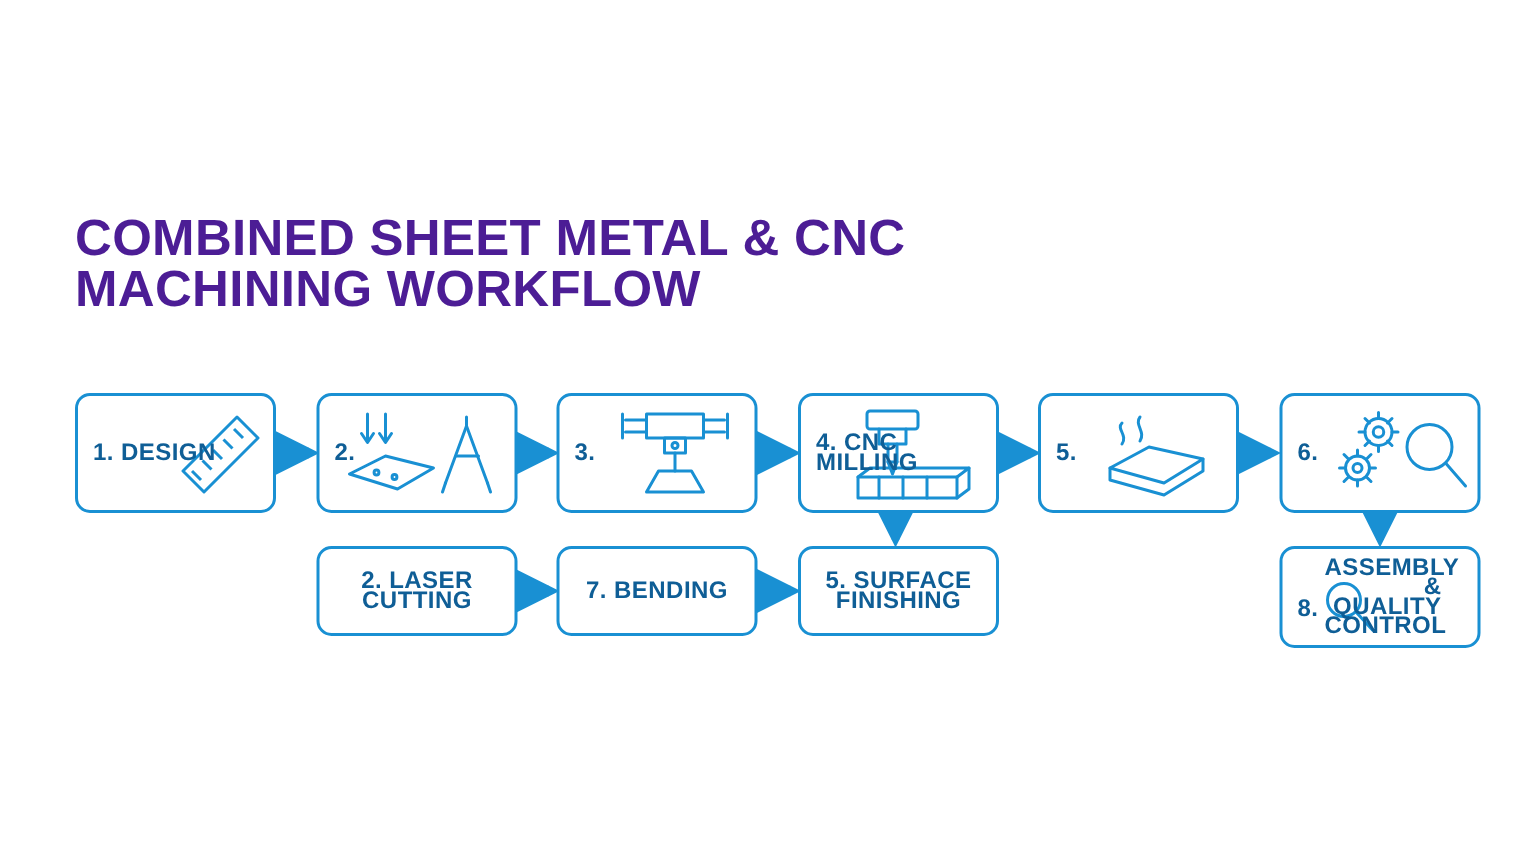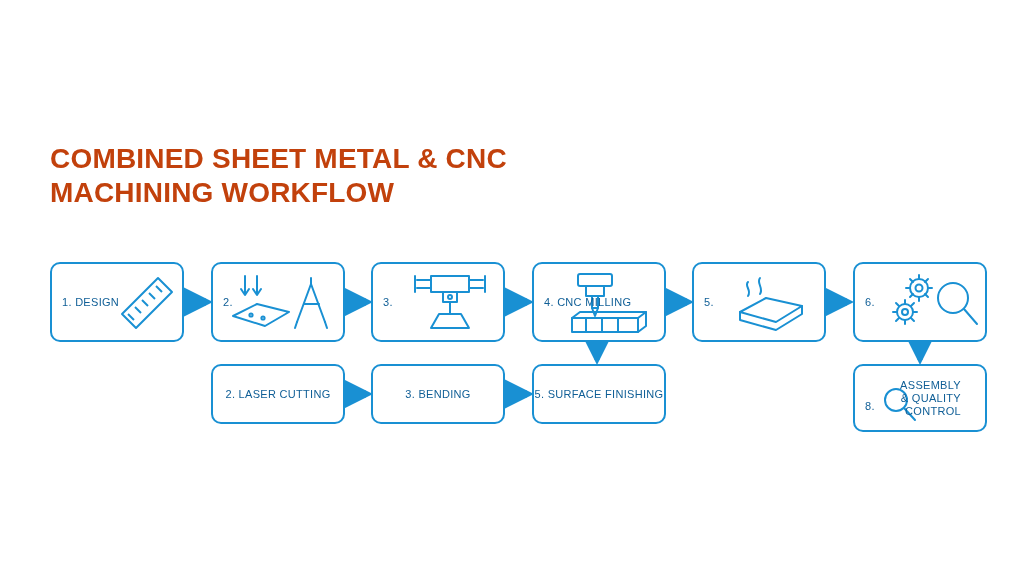--- a/index.html
+++ b/index.html
@@ -21,44 +21,44 @@
     width: 1024px;
     height: 576px;
   }
 
   
   #title {
     position: absolute;
     left: 50px;
     top: 142px;
     width: 620px;
-    color: #c2410c;
-    font-size: 28px;
+    color: #4c1d95;
+    font-size: 34px;
     font-weight: bold;
     line-height: 34px;
     letter-spacing: 0.2px;
   }
   #title .line {
     display: block;
     white-space: pre;
   }
 
   
   .node {
     position: absolute;
     box-sizing: border-box;
     border: 2px solid #1990d3;
     border-radius: 10px;
     background: #ffffff;
   }
   .node .label {
     position: absolute;
     color: #0f5e96;
-    font-size: 11px;
-    font-weight: normal;
+    font-size: 16px;
+    font-weight: bold;
     letter-spacing: 0.3px;
     line-height: 13px;
     white-space: pre-line;
   }
   
   .label.left {
     left: 10px;
     top: 50%;
     transform: translateY(-50%);
     text-align: left;
@@ -239,21 +239,21 @@
       </g>
     </svg>
     <div class="label numleft">6.</div>
   </div>
 
   <div class="node" style="left:211px; top:364px; width:134px; height:60px;padding-left:28px;">
     <div class="label center">2. LASER CUTTING</div>
   </div>
 
   <div class="node" style="left:371px; top:364px; width:134px; height:60px;">
-    <div class="label center">3. BENDING</div>
+    <div class="label center">7. BENDING</div>
   </div>
 
   <div class="node" style="left:532px; top:364px; width:134px; height:60px;">
     <div class="label center">5. SURFACE FINISHING</div>
   </div>
 
   <div class="node" style="left:853px; top:364px; width:134px; height:68px;">
     <svg class="icon" style="left:24px; top:18px;" width="44" height="42" viewBox="0 0 44 42">
       <g stroke="#1990d3" stroke-width="2" fill="none" stroke-linecap="round">
         <circle cx="17" cy="16" r="11"></circle>

